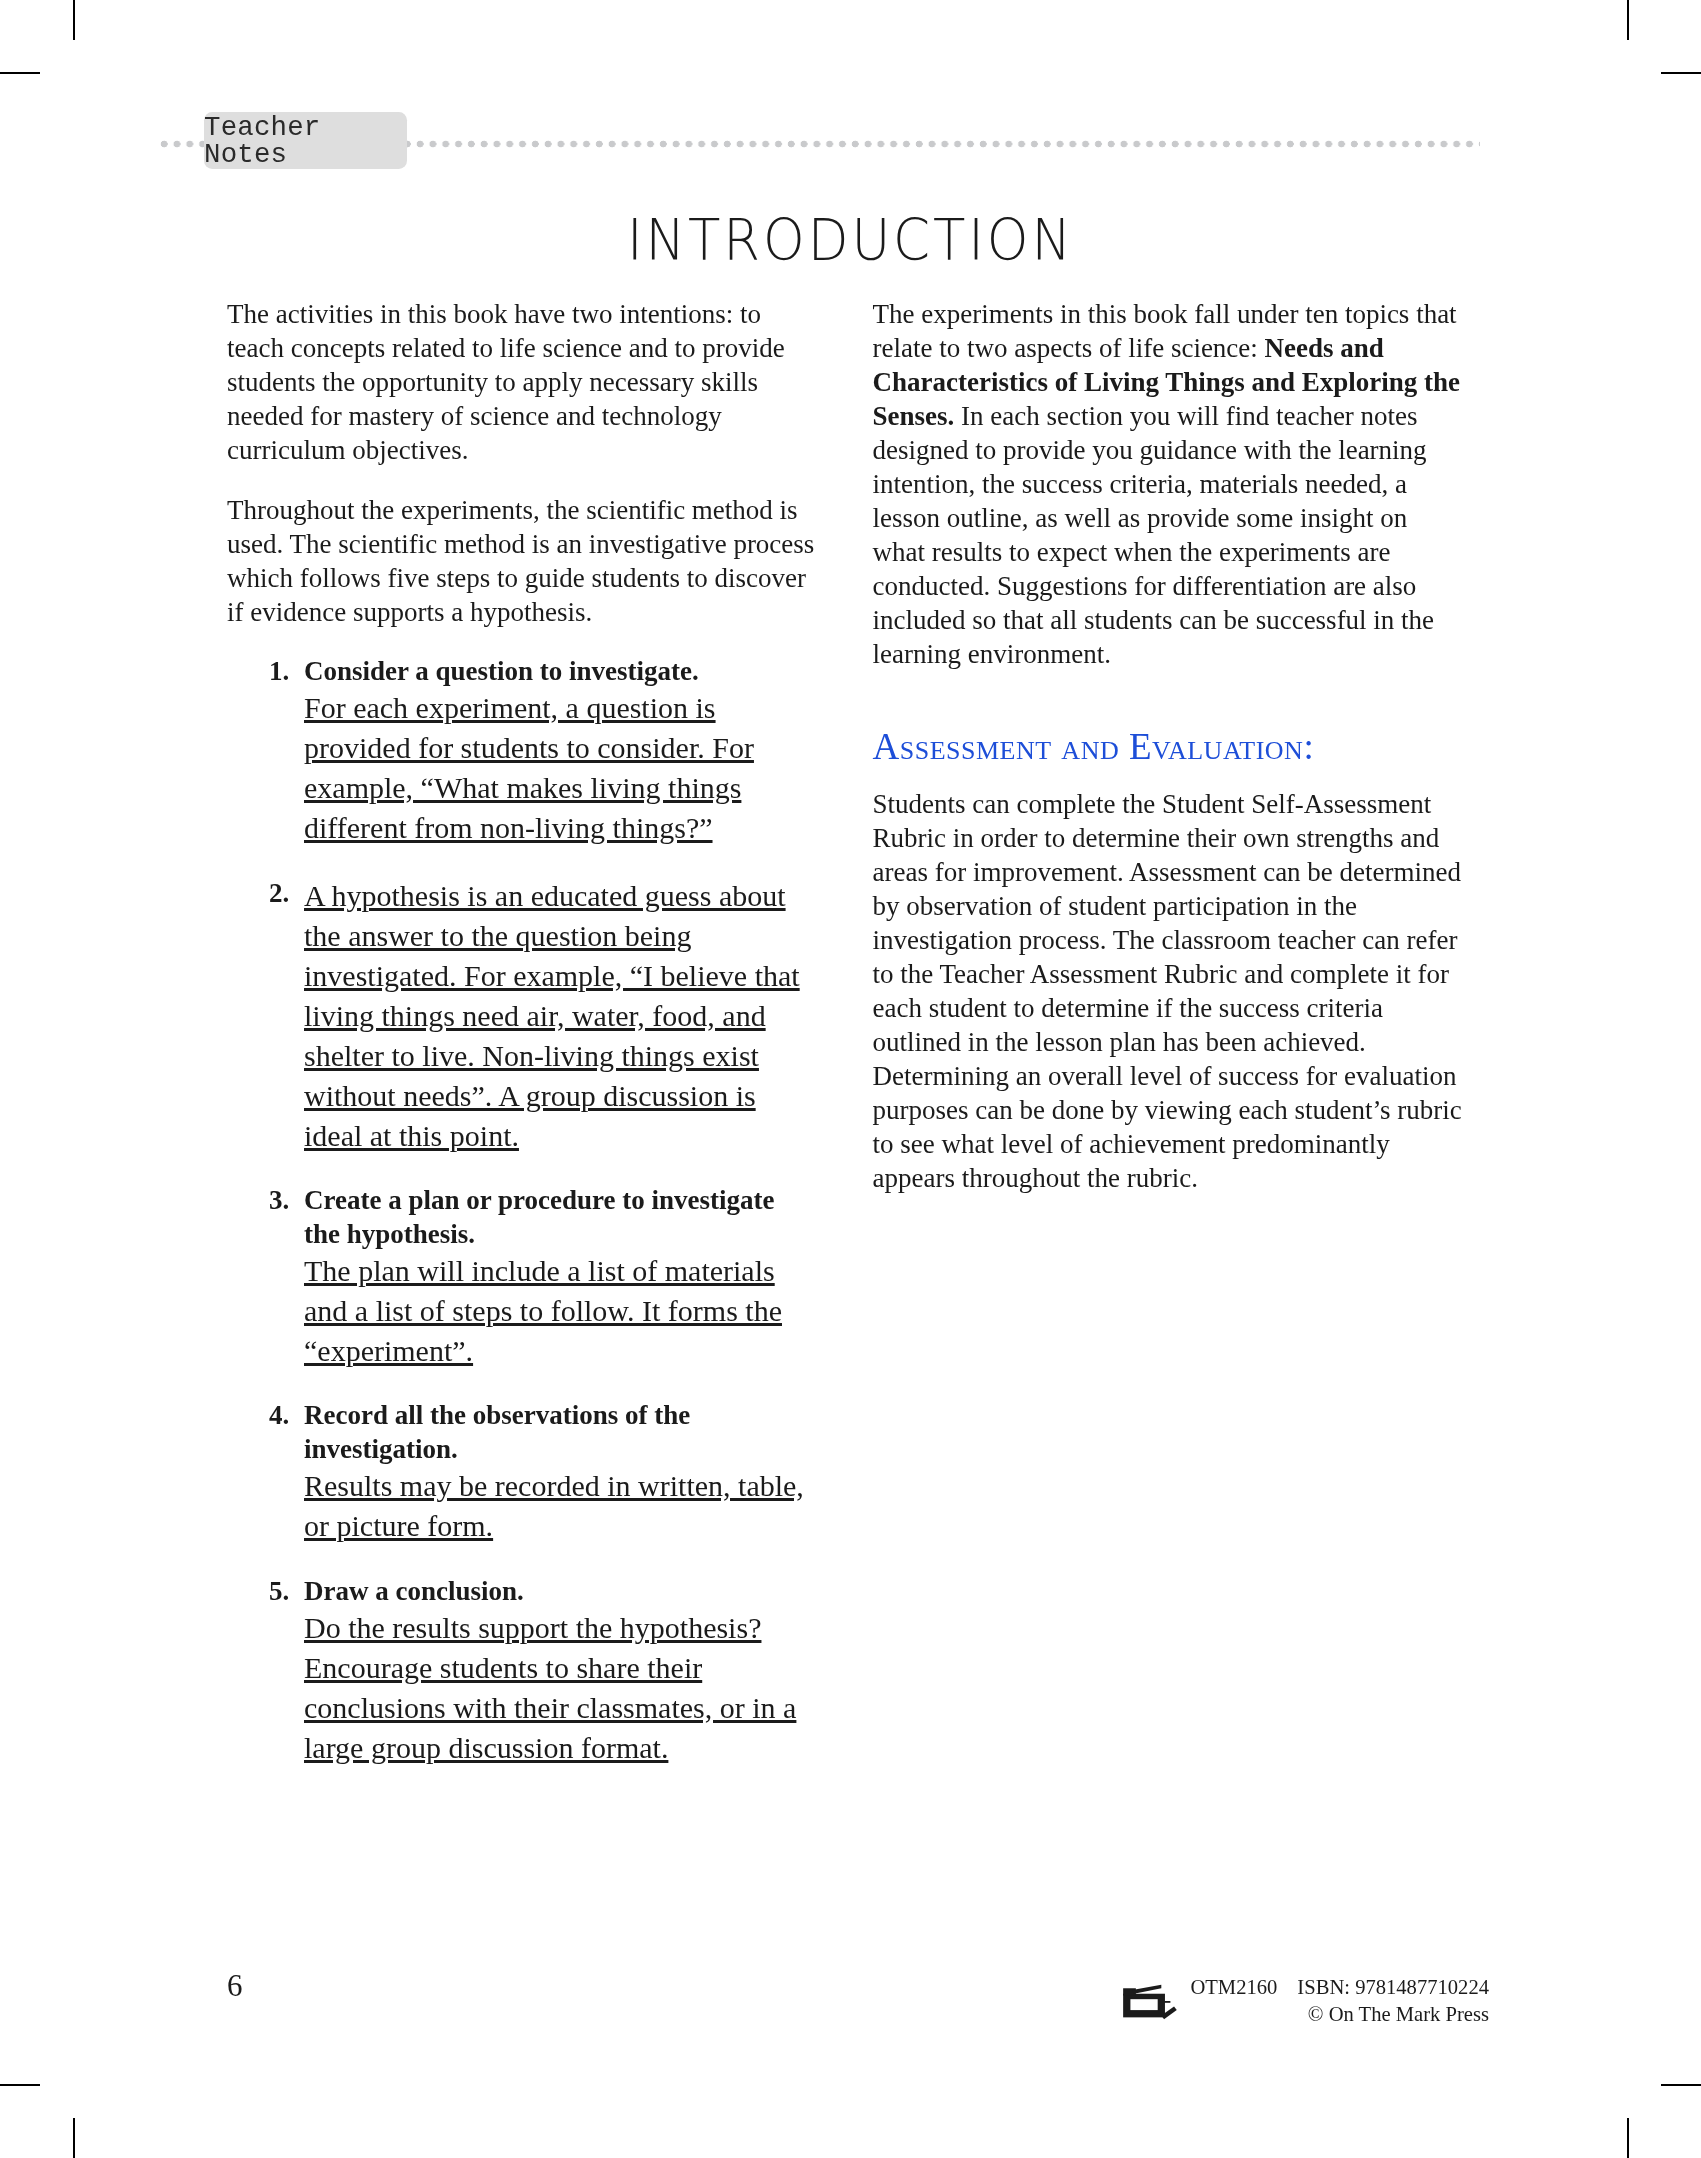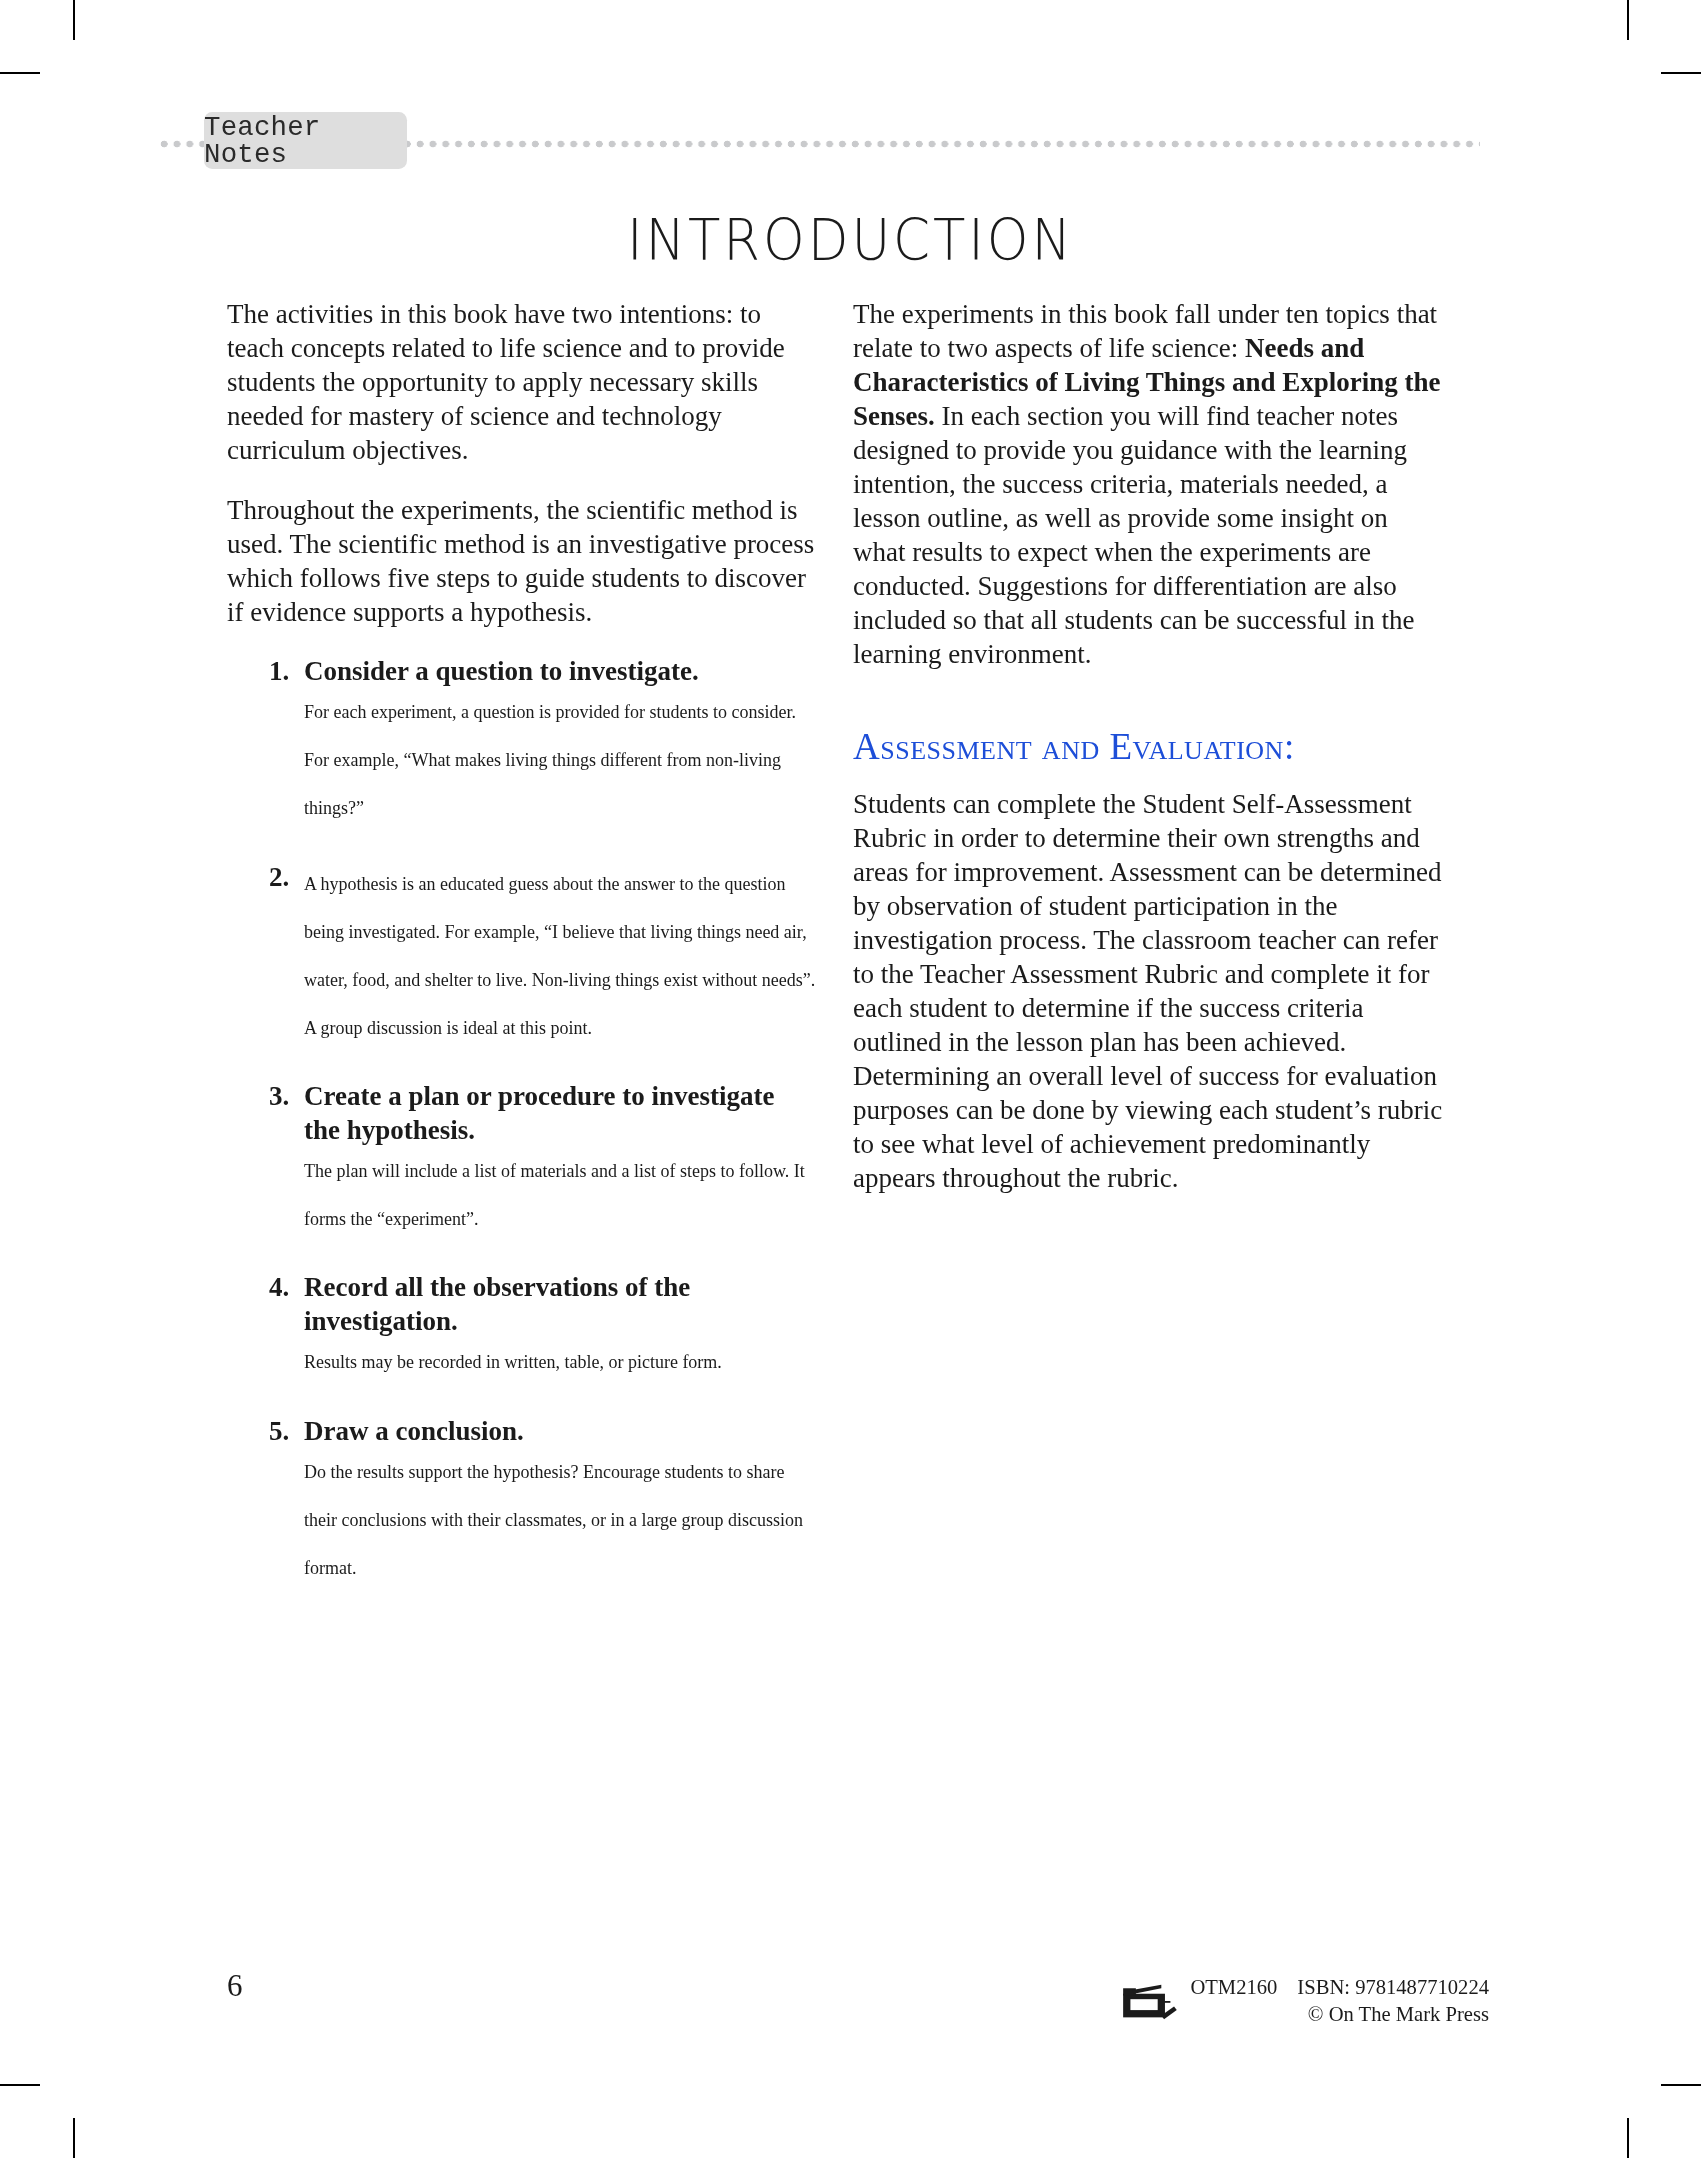--- a/index.html
+++ b/index.html
@@ -88,21 +88,21 @@
     transform-origin: top center;
   }
 
   
   .columns {
     position: absolute;
     left: 227px;
     top: 297px;
     width: 1235px;
     display: flex;
-    gap: 36px;
+    gap: 56px;
   }
   .col {
     width: 590px;
   }
   .col p {
     margin: 0 0 25.6px 0;
     font-size: 27px;
     line-height: 34px;
     color: #1b1b1b;
   }
@@ -129,23 +129,24 @@
     line-height: 34px;
   }
   .step-title {
     display: block;
     font-weight: bold;
     font-size: 27px;
     line-height: 34px;
   }
   .step-body {
     display: block;
-    font-size: 18px;
-    line-height: 48px;
+    font-size: 30px;
+    line-height: 40px;
     white-space: pre-line;
+    text-decoration: underline;
   }
 
   
   .section-heading {
     margin: 51px 0 16.4px 0;
     font-size: 37px;
     line-height: 49px;
     font-variant: small-caps;
     font-weight: normal;
     letter-spacing: 0.5px;

